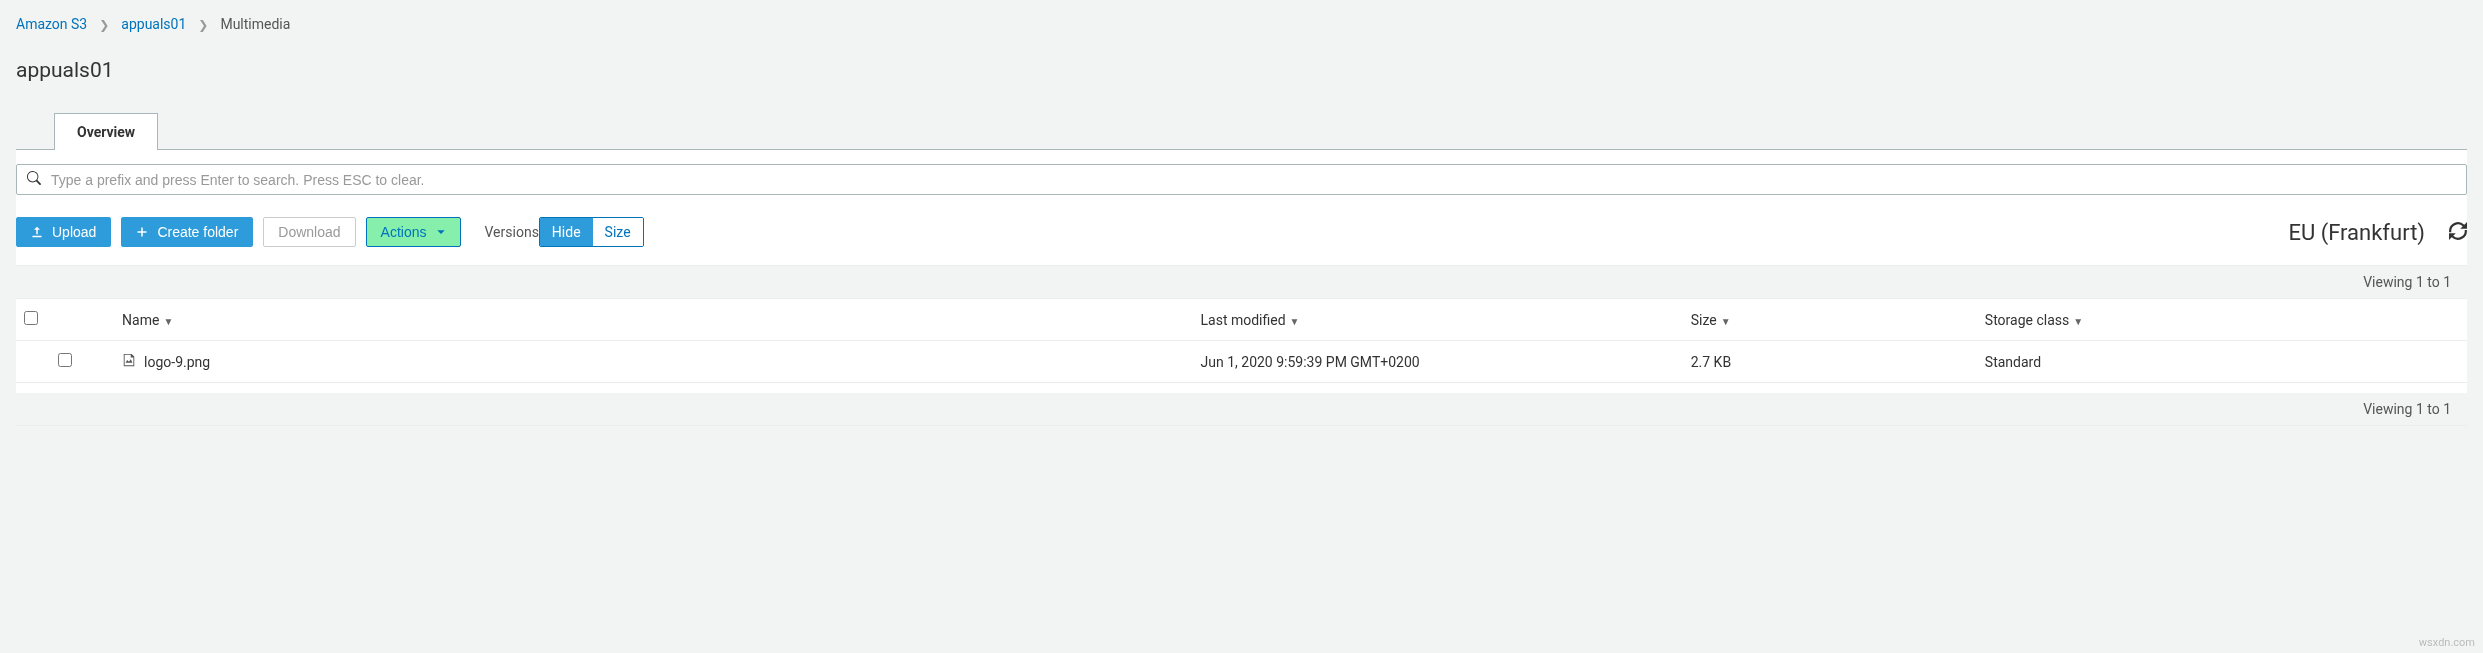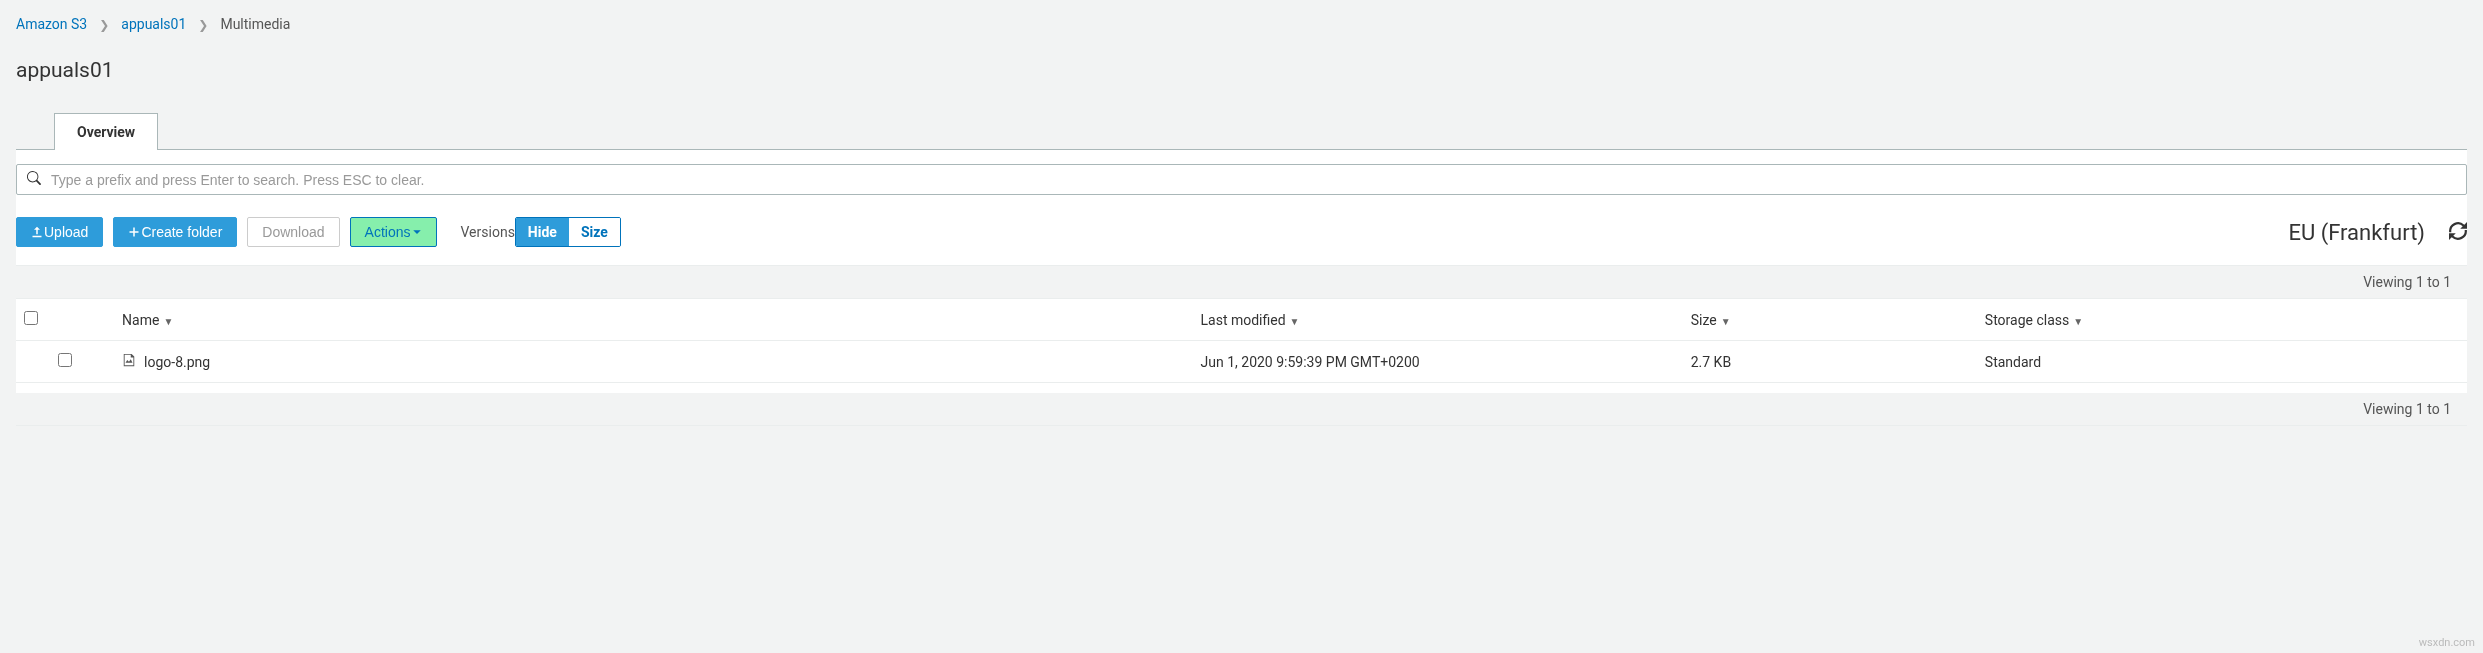--- a/index.html
+++ b/index.html
@@ -19,29 +19,29 @@
     
     .content-area { background: #fff; padding: 14px 0 0 0; border-left: none; border-right: none; }
     
     .search-wrap { padding: 0 0 14px 0; }
     .search-box { display: flex; align-items: center; border: 1px solid #aab7b8; padding: 6px 10px; border-radius: 2px; }
     .search-box input { flex: 1; border: none; outline: none; font-size: 14px; color: #14532d; }
     .search-box input::placeholder { color: #999; }
     .search-icon { margin-right: 10px; color: #333; }
     
     .toolbar { display: flex; align-items: center; gap: 10px; padding: 8px 0 18px 0; }
-    .btn { display: inline-flex; align-items: center; gap: 1px; padding: 6px 14px; font-size: 14px; border-radius: 2px; cursor: pointer; border: 1px solid transparent; }
+    .btn { display: inline-flex; align-items: center; gap: 9px; padding: 6px 14px; font-size: 14px; border-radius: 2px; cursor: pointer; border: 1px solid transparent; }
     .btn-primary { background: #2e9cda; color: #fff; border-color: #2e9cda; }
     .btn-default { background: #fff; color: #999; border-color: #ccc; cursor: default; }
     .btn-outline-blue { background: #86efac; color: #0073bb; border-color: #0073bb; }
     .btn-icon { width: 12px; height: 12px; fill: currentColor; }
     
     .versions-group { display: flex; align-items: center; margin-left: 14px; }
     .versions-label { color: #555; }
-    .toggle { display: flex; border: 1px solid #0073bb; border-radius: 2px; overflow: hidden; font-weight: bold; }
+    .toggle { display: flex; border: 1px solid #0073bb; border-radius: 2px; overflow: hidden; }
     .toggle span { padding: 6px 12px; font-size: 14px; cursor: pointer; }
     .toggle .active { background: #2e9cda; color: #fff; }
     .toggle .inactive { background: #fff; color: #0073bb; }
     
     .spacer { flex: 1; }
     .region { font-size: 22px; color: #333; margin-right: 14px; }
     .refresh-icon { cursor: pointer; color: #333; }
     
     .viewing-row { background: #f2f3f3; padding: 8px 16px; text-align: right; color: #555; font-size: 14px; border-top: 1px solid #eaeded; border-bottom: 1px solid #eaeded; }
     
@@ -160,21 +160,21 @@
           <td class="col-check">
             <input type="checkbox" style="">
           </td>
           <td>
             <div class="file-cell">
               <span class="file-icon">
                 <svg width="14" height="14" viewBox="0 0 16 16" fill="currentColor">
                     <path d="M2 1h9l3 3v11H2V1zm1 1v12h10V5h-3V2H3zm1 9l2-3 2 2 2-3 2 4H4z"></path>
                   </svg>
               </span>
-              <span>logo-8.png</span>
+              <span>logo-9.png</span>
             </div>
           </td>
           <td>Jun 1, 2020 9:59:39 PM GMT+0200</td>
           <td>2.7 KB</td>
           <td>Standard</td>
         </tr>
       </tbody>
     </table>
 
     <div class="viewing-row" style="border-top:none; margin-top:10px;">Viewing 1 to 1</div>

